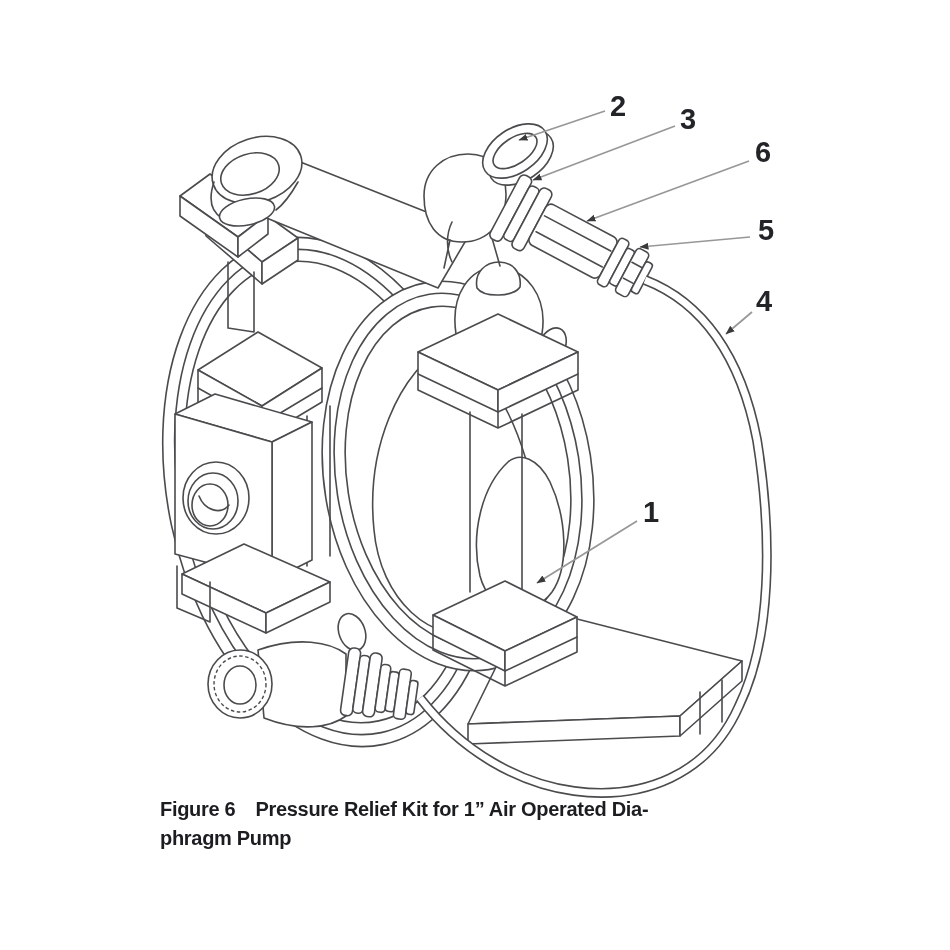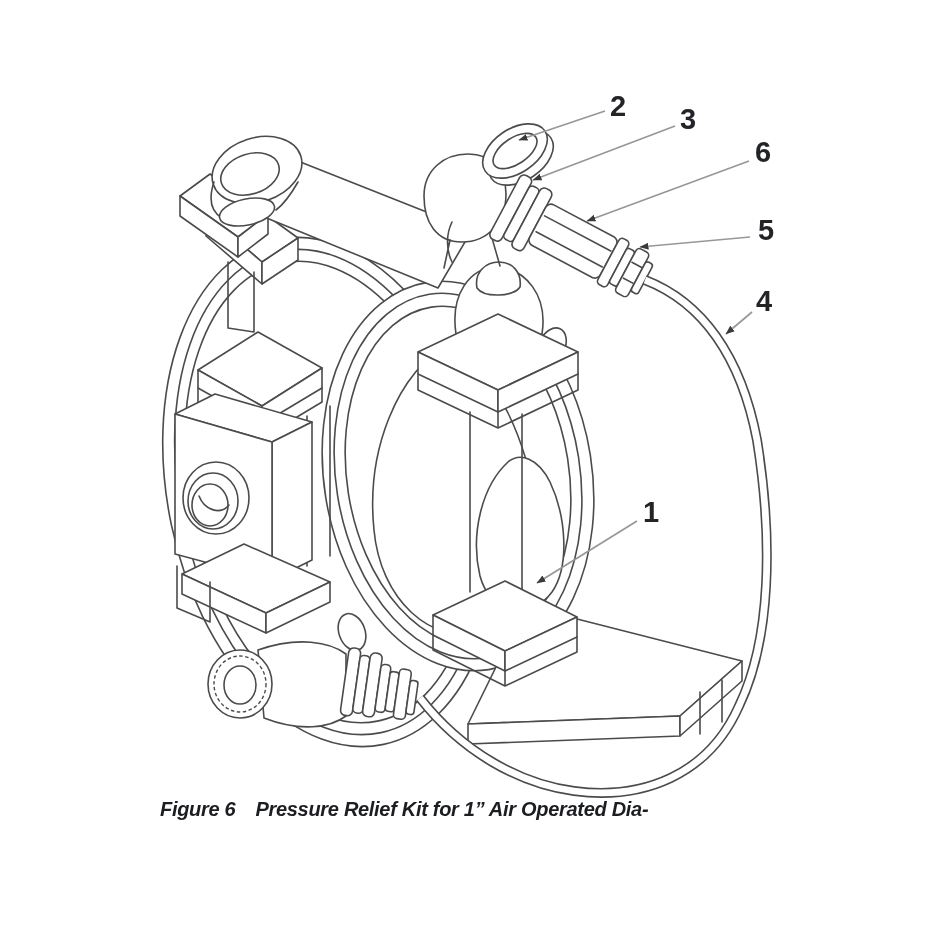--- a/index.html
+++ b/index.html
@@ -8,21 +8,21 @@
   .stage svg{position:absolute;left:0;top:0;}
   
   .ln{fill:none;stroke:#4b4b4e;stroke-width:1.6;stroke-linejoin:round;stroke-linecap:round;}
   .fw{fill:#ffffff;stroke:#4b4b4e;stroke-width:1.6;stroke-linejoin:round;stroke-linecap:round;}
   .thr{fill:none;stroke:#4b4b4e;stroke-width:1.4;stroke-dasharray:3.5 2.5;}
   .hose-out{fill:none;stroke:#4b4b4e;stroke-width:10;}
   .hose-in{fill:none;stroke:#ffffff;stroke-width:6.8;}
   .leader{fill:none;stroke:#979797;stroke-width:1.7;}
   .callout-num{font-weight:bold;font-size:29px;fill:#222428;}
   .caption{position:absolute;left:160px;top:795px;width:640px;
-           font-weight:bold;font-size:20px;line-height:29px;color:#1b1d21;letter-spacing:-0.3px;font-style:italic;}
+           font-weight:bold;font-size:20px;line-height:29px;color:#1b1d21;letter-spacing:-0.3px;}
   .cap-gap{display:inline-block;width:20px;}
 </style>
 </head>
 <body>
 
 <div class="stage">
   <svg width="950" height="950" viewBox="0 0 950 950">
     <defs>
       <marker id="arrow" markerWidth="10" markerHeight="9" refX="8.5" refY="4" orient="auto" markerUnits="userSpaceOnUse">
         <path d="M0,0.5 L9,4 L0,7.5 Z" fill="#3a3a3c"></path>
@@ -162,14 +162,15 @@
       <text class="callout-num" x="688" y="129">3</text>
       <text class="callout-num" x="763" y="162">6</text>
       <text class="callout-num" x="766" y="240">5</text>
       <text class="callout-num" x="764" y="311">4</text>
       <text class="callout-num" x="651" y="522">1</text>
     </g>
   </svg>
 
   <div class="caption">
     <div class="cap-line"><span>Figure 6</span><span class="cap-gap"></span><span>Pressure Relief Kit for 1” Air Operated Dia-</span></div>
+    <div class="cap-line"><span>phragm Pump</span></div>
   </div>
 </div>
 
 </body></html>

